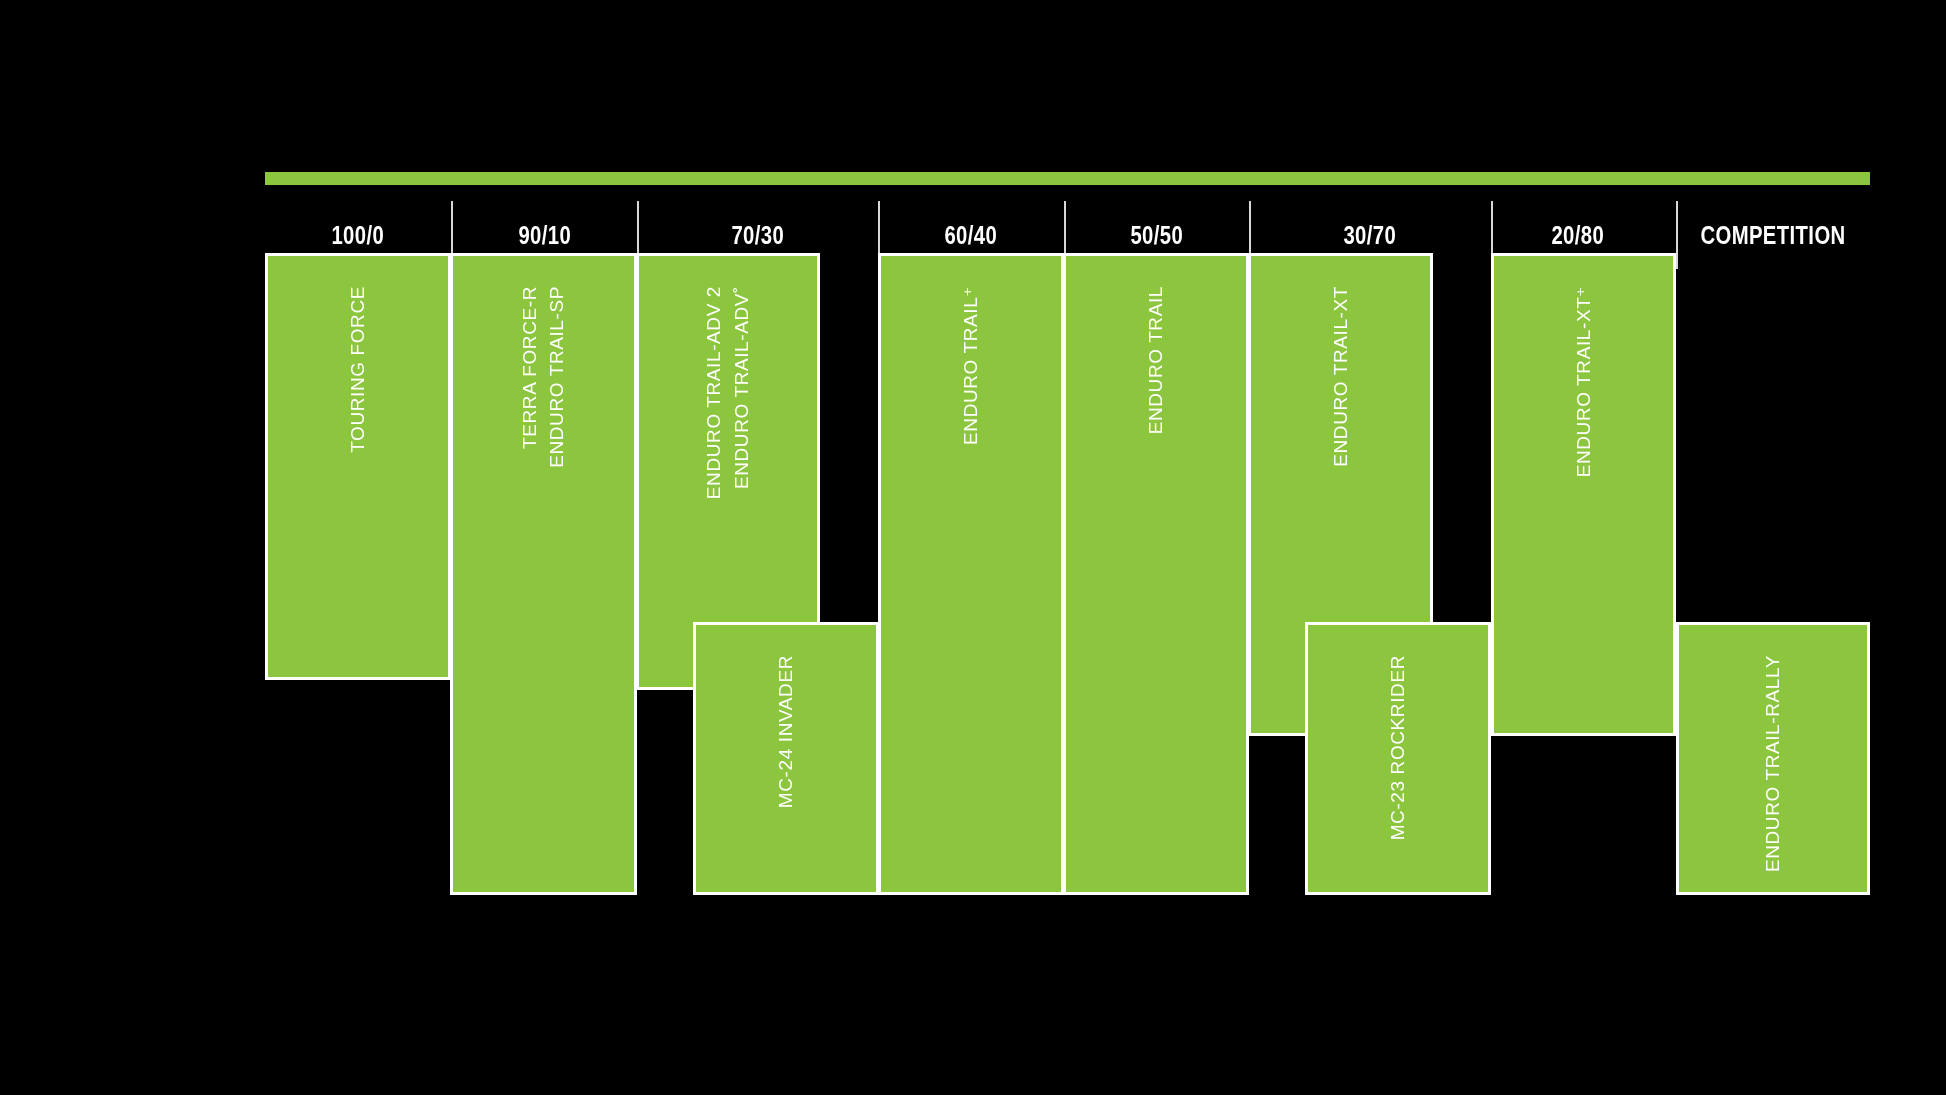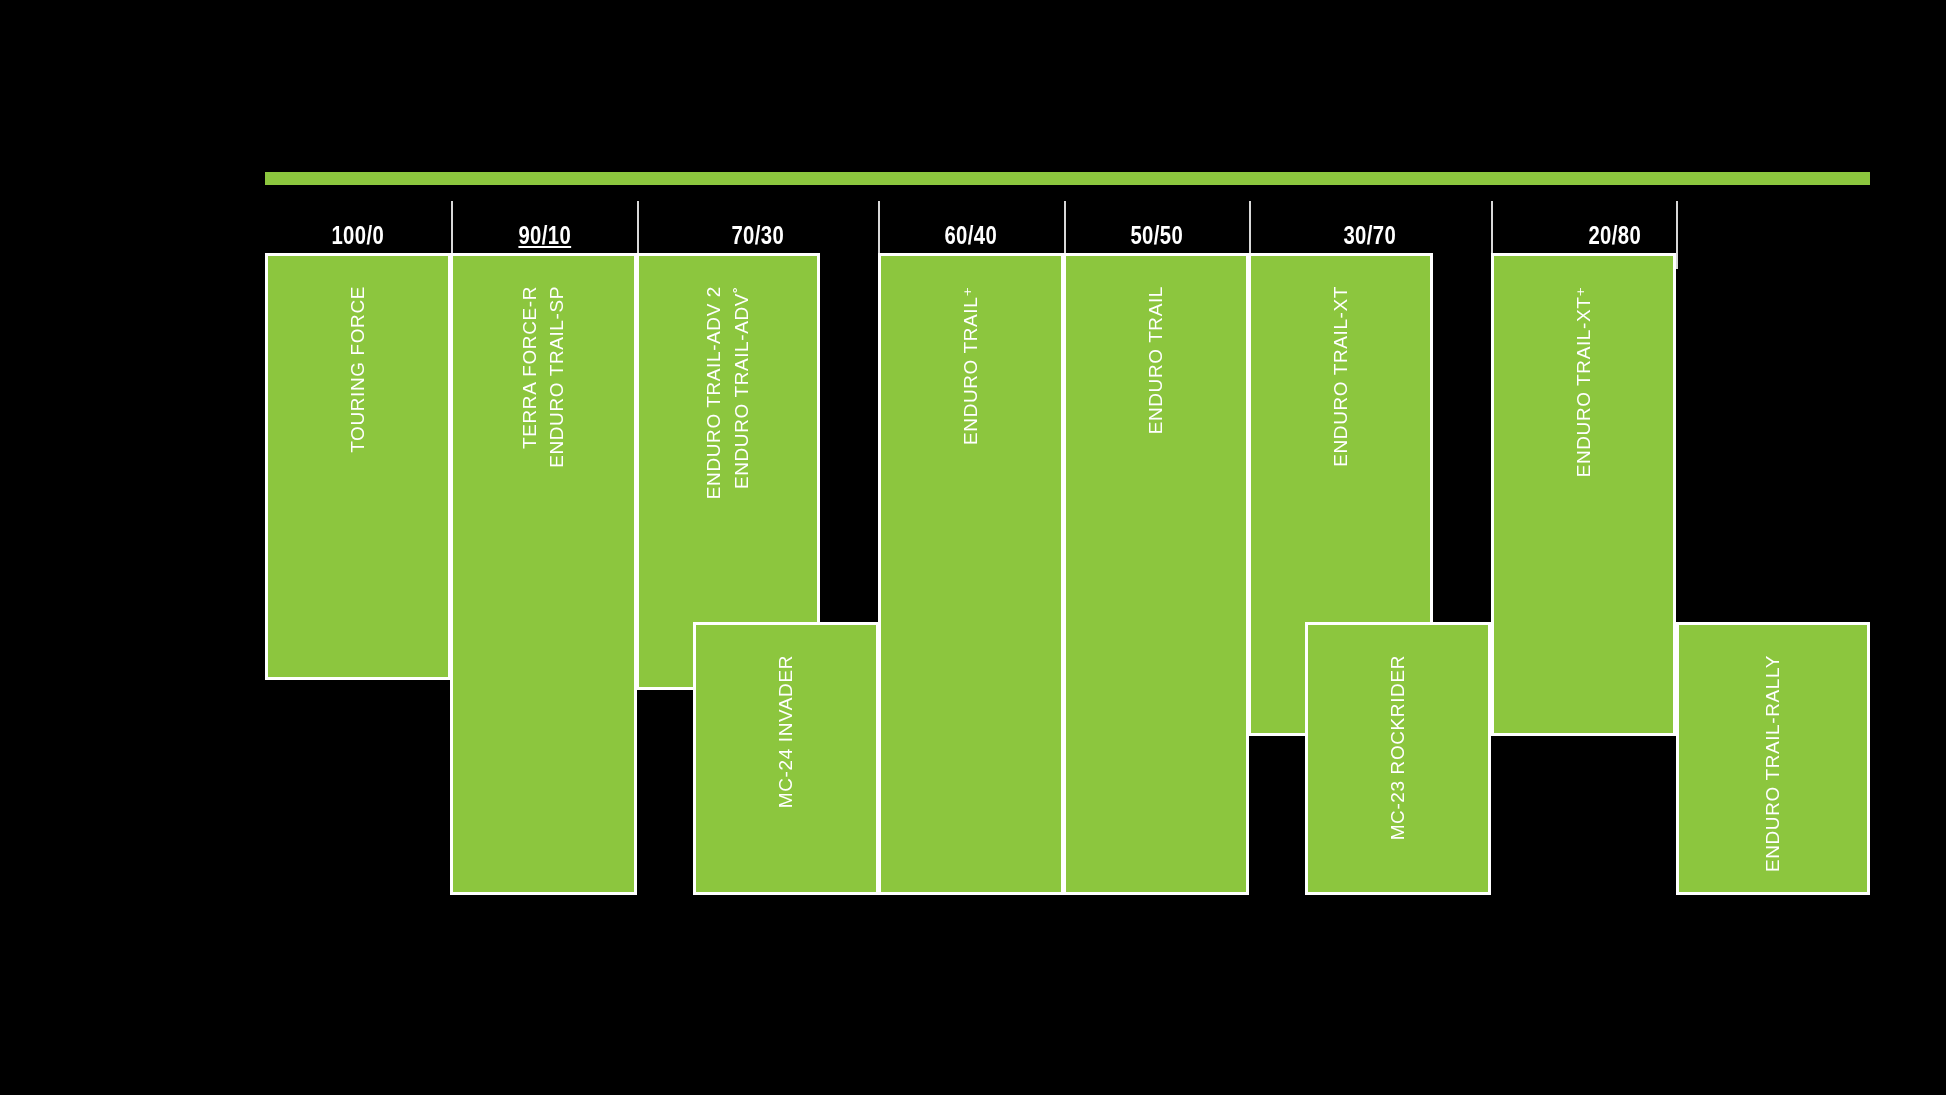--- a/index.html
+++ b/index.html
@@ -68,37 +68,40 @@
 <body>
 
 <div id="chart-root">
 
   <div class="accent-bar" style="left: 265px; top: 172px; width: 1605px; height: 13px; background: rgb(140, 198, 62);"></div>
 
   <div class="header-band" style="left: 265px; top: 185px; width: 1605px; height: 68px; margin-top: 16px;">
       <div class="header-cell" style="left: 0px; width: 186px;">
         <span class="header-label">100/0</span>
       </div>
-      <div class="header-cell" style="left: 186px; width: 187px; text-decoration: underline;">
+      <div class="header-cell" style="left: 186px; width: 187px;">
         <span class="header-label">90/10</span>
       </div>
       <div class="header-cell" style="left: 372px; width: 241px;">
         <span class="header-label">70/30</span>
       </div>
       <div class="header-cell" style="left: 613px; width: 186px;">
         <span class="header-label">60/40</span>
       </div>
       <div class="header-cell" style="left: 799px; width: 185px; text-align: center;">
         <span class="header-label">50/50</span>
       </div>
       <div class="header-cell" style="left: 984px; width: 242px;">
         <span class="header-label">30/70</span>
       </div>
-      <div class="header-cell" style="left: 1257px; width: 185px;">
+      <div class="header-cell" style="left: 1220px; width: 185px;">
         <span class="header-label">20/80</span>
+      </div>
+      <div class="header-cell" style="left: 1411px; width: 194px;">
+        <span class="header-label">COMPETITION</span>
       </div>
       <div class="hdr-divider" style="left: 186px;"></div>
       <div class="hdr-divider" style="left: 372px;"></div>
       <div class="hdr-divider" style="left: 613px;"></div>
       <div class="hdr-divider" style="left: 799px;"></div>
       <div class="hdr-divider" style="left: 984px;"></div>
       <div class="hdr-divider" style="left: 1226px;"></div>
       <div class="hdr-divider" style="left: 1411px;"></div>
     </div>
 

